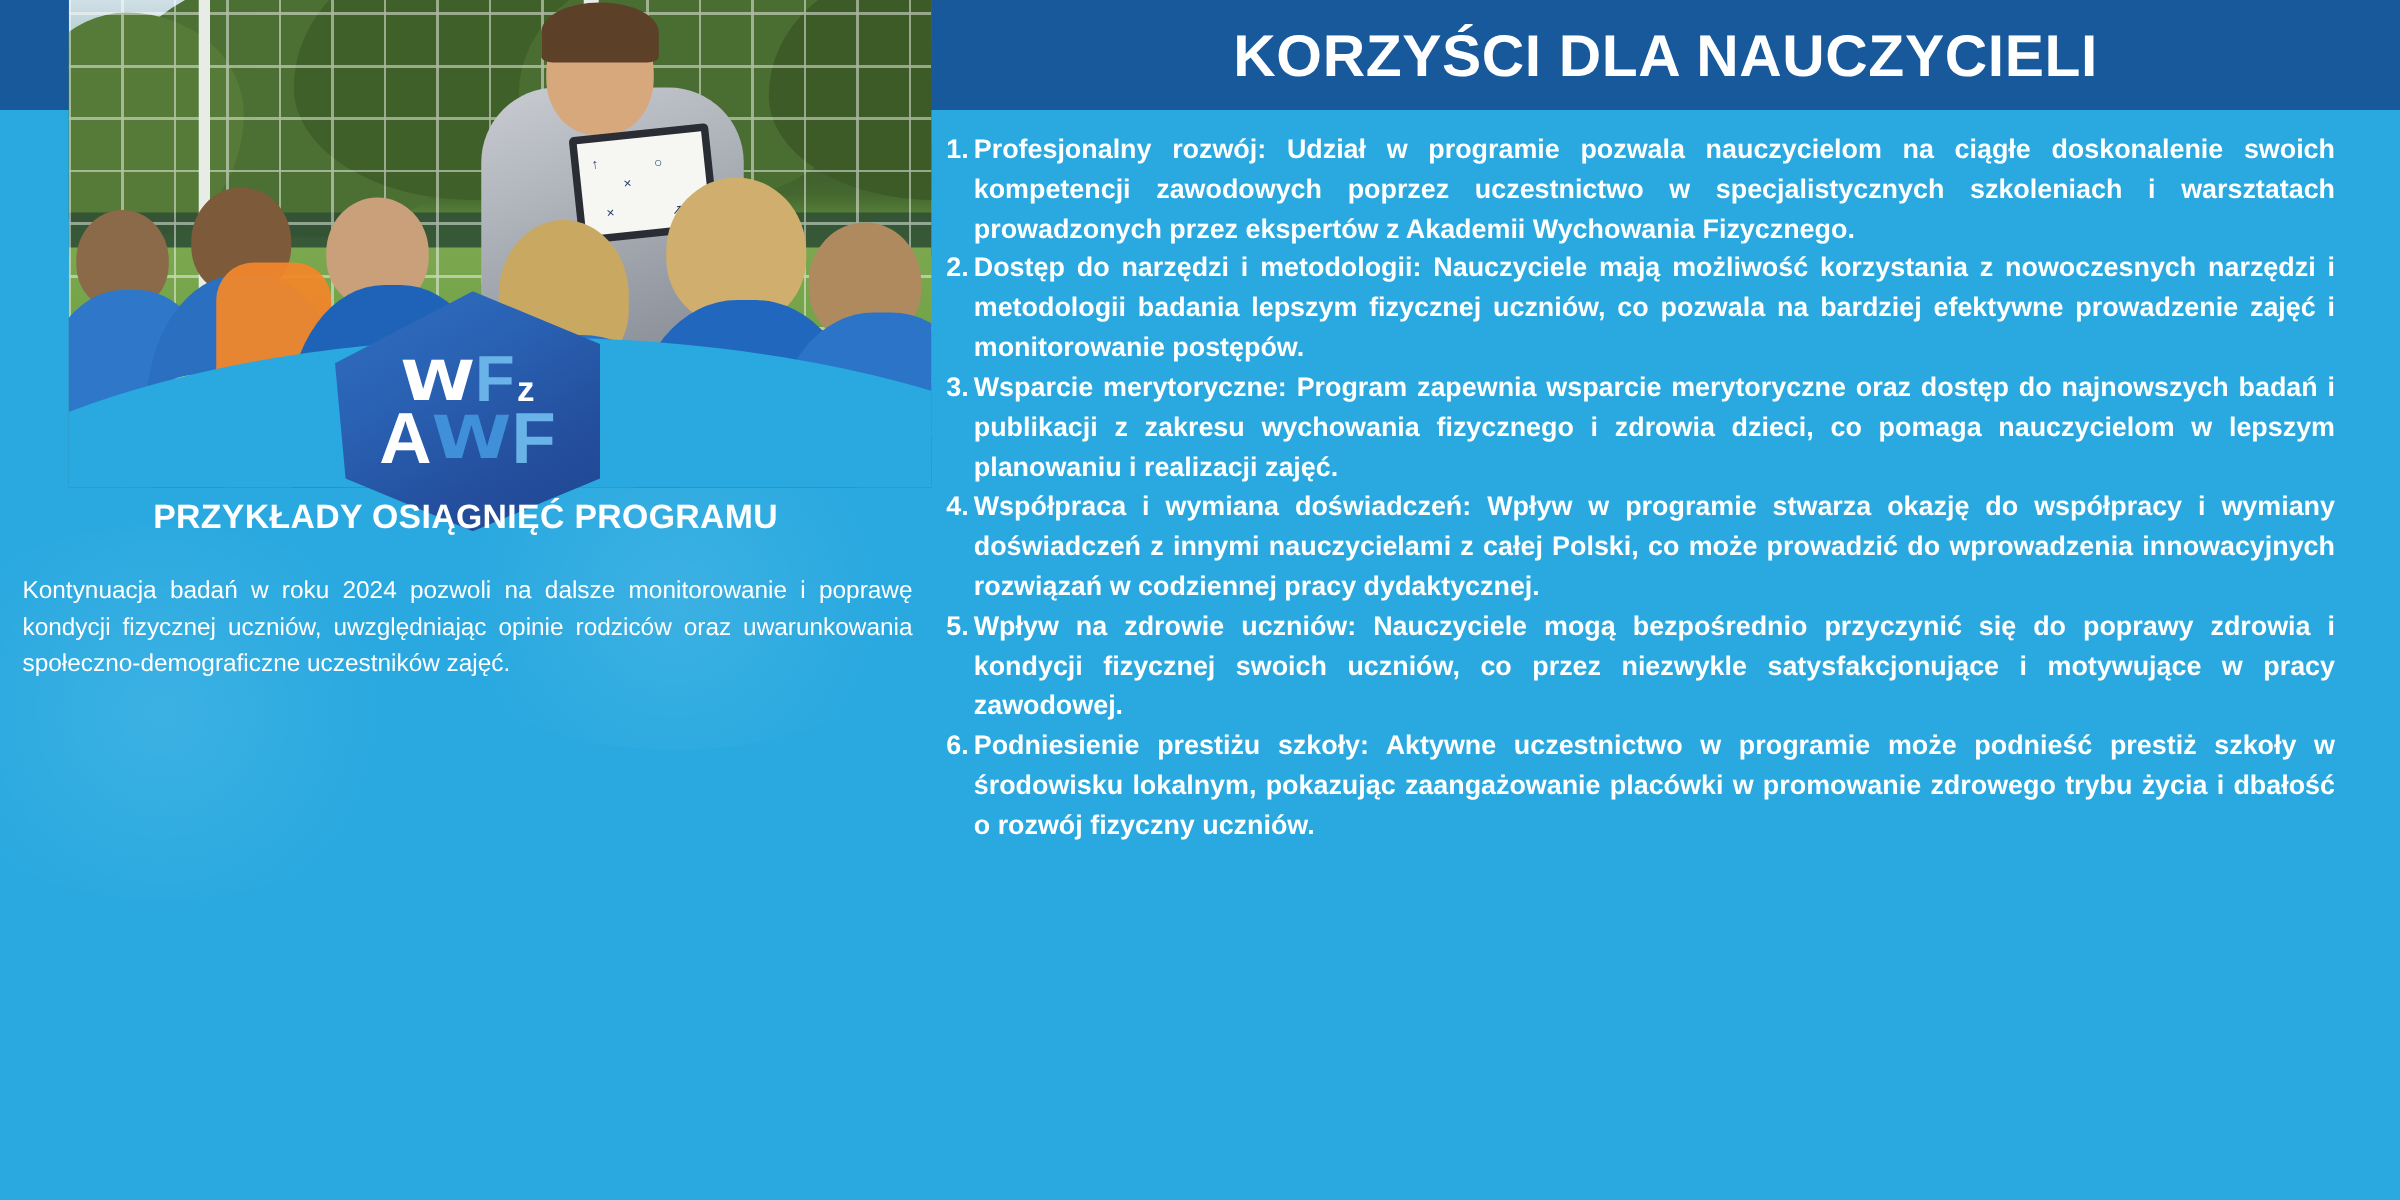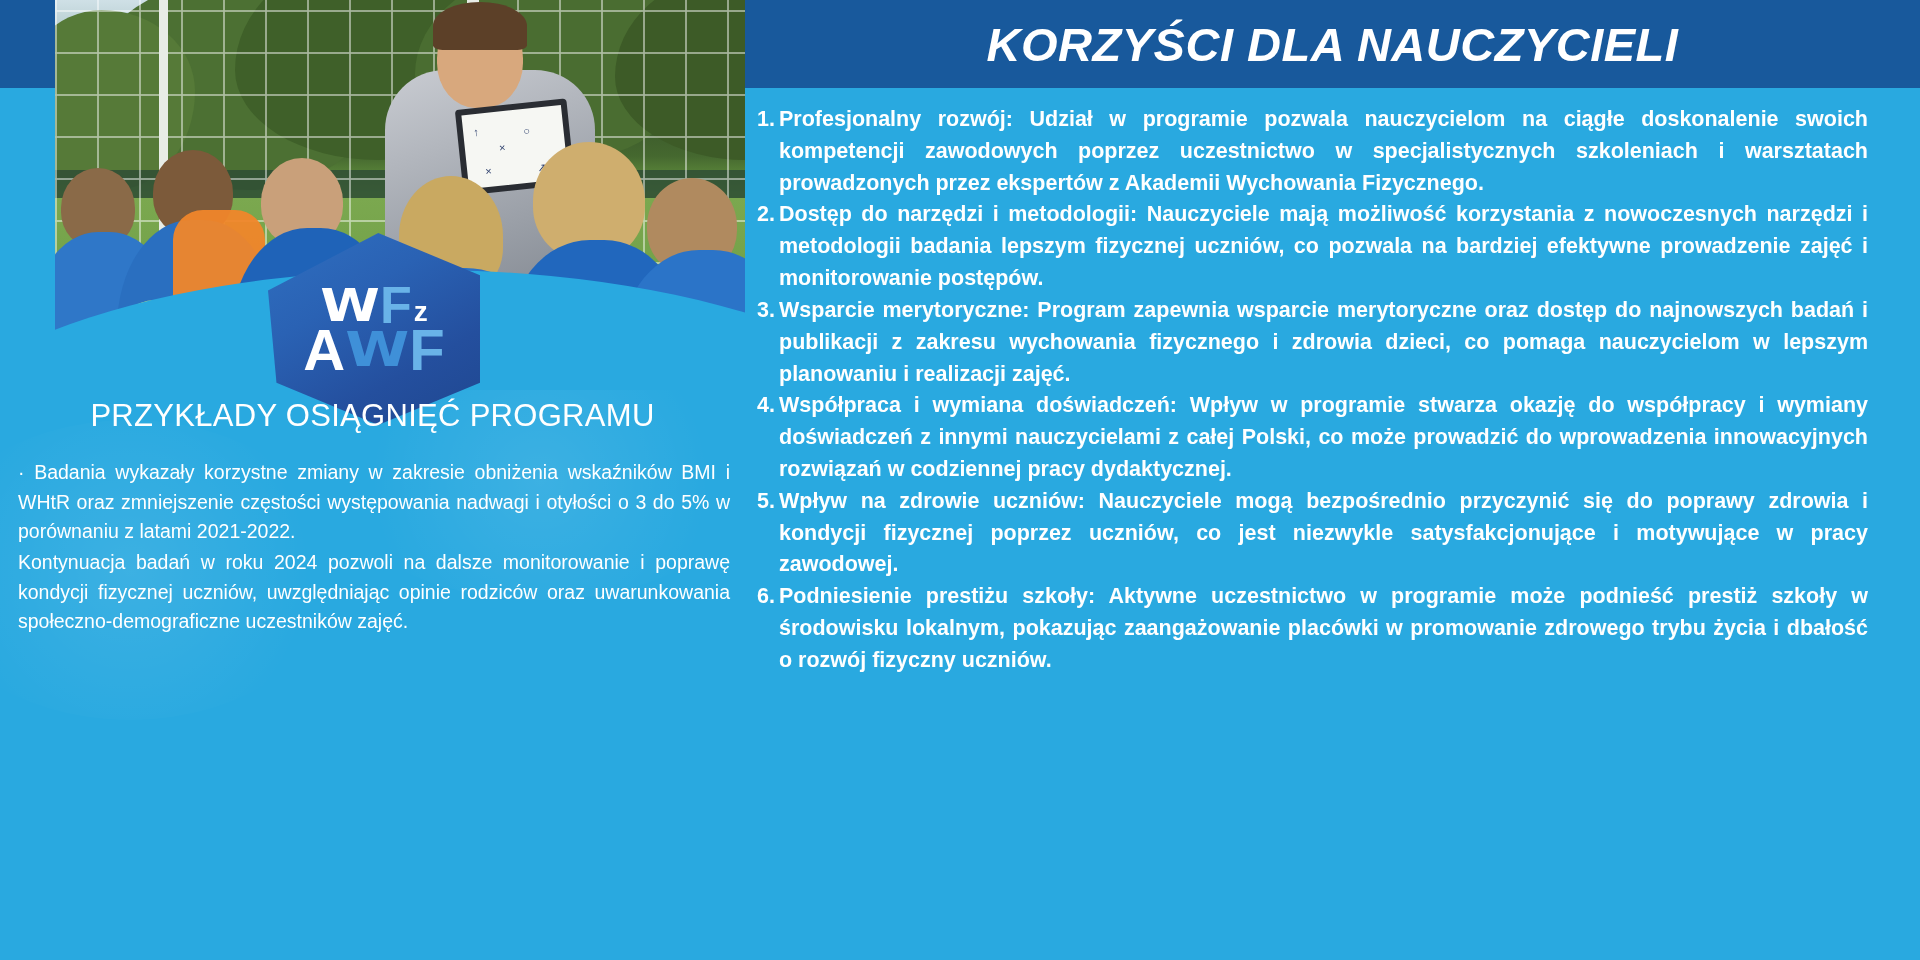--- a/index.html
+++ b/index.html
@@ -38,21 +38,20 @@
     background: #18599C;
     display: flex; align-items: center; justify-content: center;
   }
   .title-bar h1 {
     color: #ffffff;
     font-size: 47px;
     font-weight: 700;
     letter-spacing: .5px;
     font-family: "Liberation Sans", sans-serif;
     white-space: nowrap;
-    font-style: italic;
   }
 
   
   .photo-wrap {
     position: absolute; left: 55px; top: 0; width: 738px; height: 390px;
     overflow: hidden;
   }
   .photo {
     position: absolute; inset: 0;
     background:
@@ -100,21 +99,21 @@
   .gF  { color:#69b3e8; font-size:52px; font-weight:700; }
   .gz  { color:#ffffff; font-size:28px; font-weight:700; align-self:flex-end; margin-left:2px; margin-bottom:6px;}
   .gA  { color:#ffffff; font-size:58px; font-weight:700; }
   .gW2 { color:#3f90d8; font-size:58px; font-weight:700; font-family:"DejaVu Sans", sans-serif; transform: scaleY(.82); }
   .gF2 { color:#69b3e8; font-size:58px; font-weight:700; }
 
   
   .left-heading {
     position:absolute; left:0; top:398px; width:745px;
     text-align:center; color:#ffffff;
-    font-size:31px; font-weight:400; letter-spacing:.3px;
+    font-size:27px; font-weight:700; letter-spacing:.3px;
   }
 
   
   .left-body {
     position:absolute; left:18px; top:458px; width:712px;
     color:#ffffff; font-size:19.5px; line-height:1.52;
     text-align:justify; text-justify:inter-word;
     font-weight:400;
   }
   .left-body p { margin: 0 0 1px 0; }
@@ -224,21 +223,20 @@
           <span class="gA">A</span>
           <span class="gW2">W</span>
           <span class="gF2">F</span>
         </div>
       </div>
     </div>
 
     <div class="left-heading">PRZYKŁADY OSIĄGNIĘĆ PROGRAMU</div>
 
     <div class="left-body">
-      <p>· Badania wykazały korzystne zmiany w zakresie obniżenia wskaźników BMI i WHtR oraz zmniejszenie częstości występowania nadwagi i otyłości o 3 do 5% w porównaniu z latami 2021-2022.</p>
       <p>Kontynuacja badań w roku 2024 pozwoli na dalsze monitorowanie i poprawę kondycji fizycznej uczniów, uwzględniając opinie rodziców oraz uwarunkowania społeczno-demograficzne uczestników zajęć.</p>
     </div>
   </div>
 
   <div class="title-bar">
     <h1>KORZYŚCI DLA NAUCZYCIELI</h1>
   </div>
 
   <div class="right-list">
     <div class="ritem">
@@ -252,21 +250,21 @@
     <div class="ritem">
       <span class="rnum">3.</span>
       <span class="rtext">Wsparcie merytoryczne: Program zapewnia wsparcie merytoryczne oraz dostęp do najnowszych badań i publikacji z zakresu wychowania fizycznego i zdrowia dzieci, co pomaga nauczycielom w lepszym planowaniu i realizacji zajęć.</span>
     </div>
     <div class="ritem">
       <span class="rnum">4.</span>
       <span class="rtext">Współpraca i wymiana doświadczeń: Wpływ w programie stwarza okazję do współpracy i wymiany doświadczeń z innymi nauczycielami z całej Polski, co może prowadzić do wprowadzenia innowacyjnych rozwiązań w codziennej pracy dydaktycznej.</span>
     </div>
     <div class="ritem">
       <span class="rnum">5.</span>
-      <span class="rtext">Wpływ na zdrowie uczniów: Nauczyciele mogą bezpośrednio przyczynić się do poprawy zdrowia i kondycji fizycznej poprzez uczniów, co jest niezwykle satysfakcjonujące i motywujące w pracy zawodowej.</span>
+      <span class="rtext">Wpływ na zdrowie uczniów: Nauczyciele mogą bezpośrednio przyczynić się do poprawy zdrowia i kondycji fizycznej swoich uczniów, co przez niezwykle satysfakcjonujące i motywujące w pracy zawodowej.</span>
     </div>
     <div class="ritem">
       <span class="rnum">6.</span>
       <span class="rtext">Podniesienie prestiżu szkoły: Aktywne uczestnictwo w programie może podnieść prestiż szkoły w środowisku lokalnym, pokazując zaangażowanie placówki w promowanie zdrowego trybu życia i dbałość o rozwój fizyczny uczniów.</span>
     </div>
   </div>
 
 </div>
 
 </body></html>

